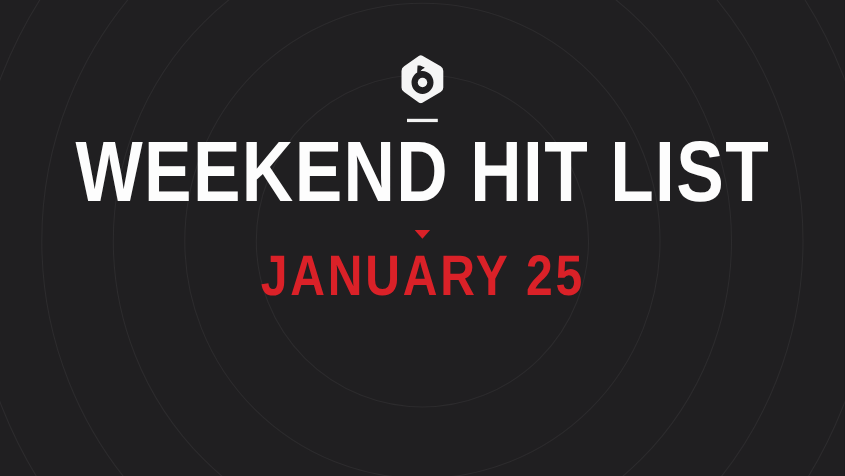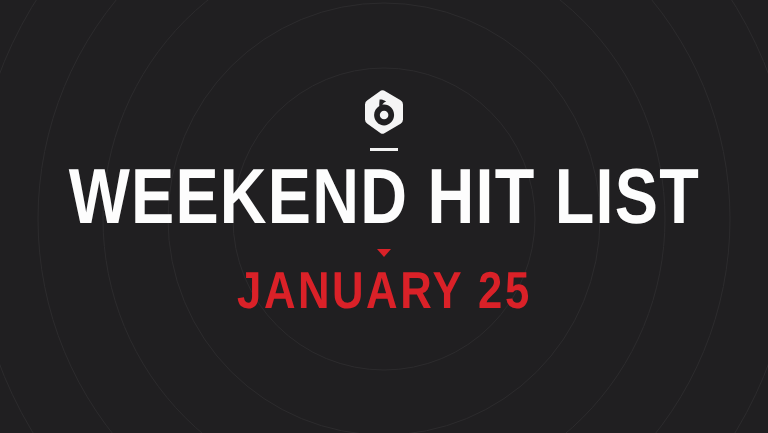--- a/index.html
+++ b/index.html
@@ -32,21 +32,21 @@
   
   #content {
     position: absolute;
     top: 0; left: 0;
     width: 768px;
     height: 433px;
     display: flex;
     flex-direction: column;
     align-items: center;
     justify-content: flex-start;
-    padding-top: 90px;
+    padding-top: 50px;
   }
 
   
   .logo-wrap {
     width: 40px;
     height: 44px;
     display: block;
     line-height: 0;
   }
 

